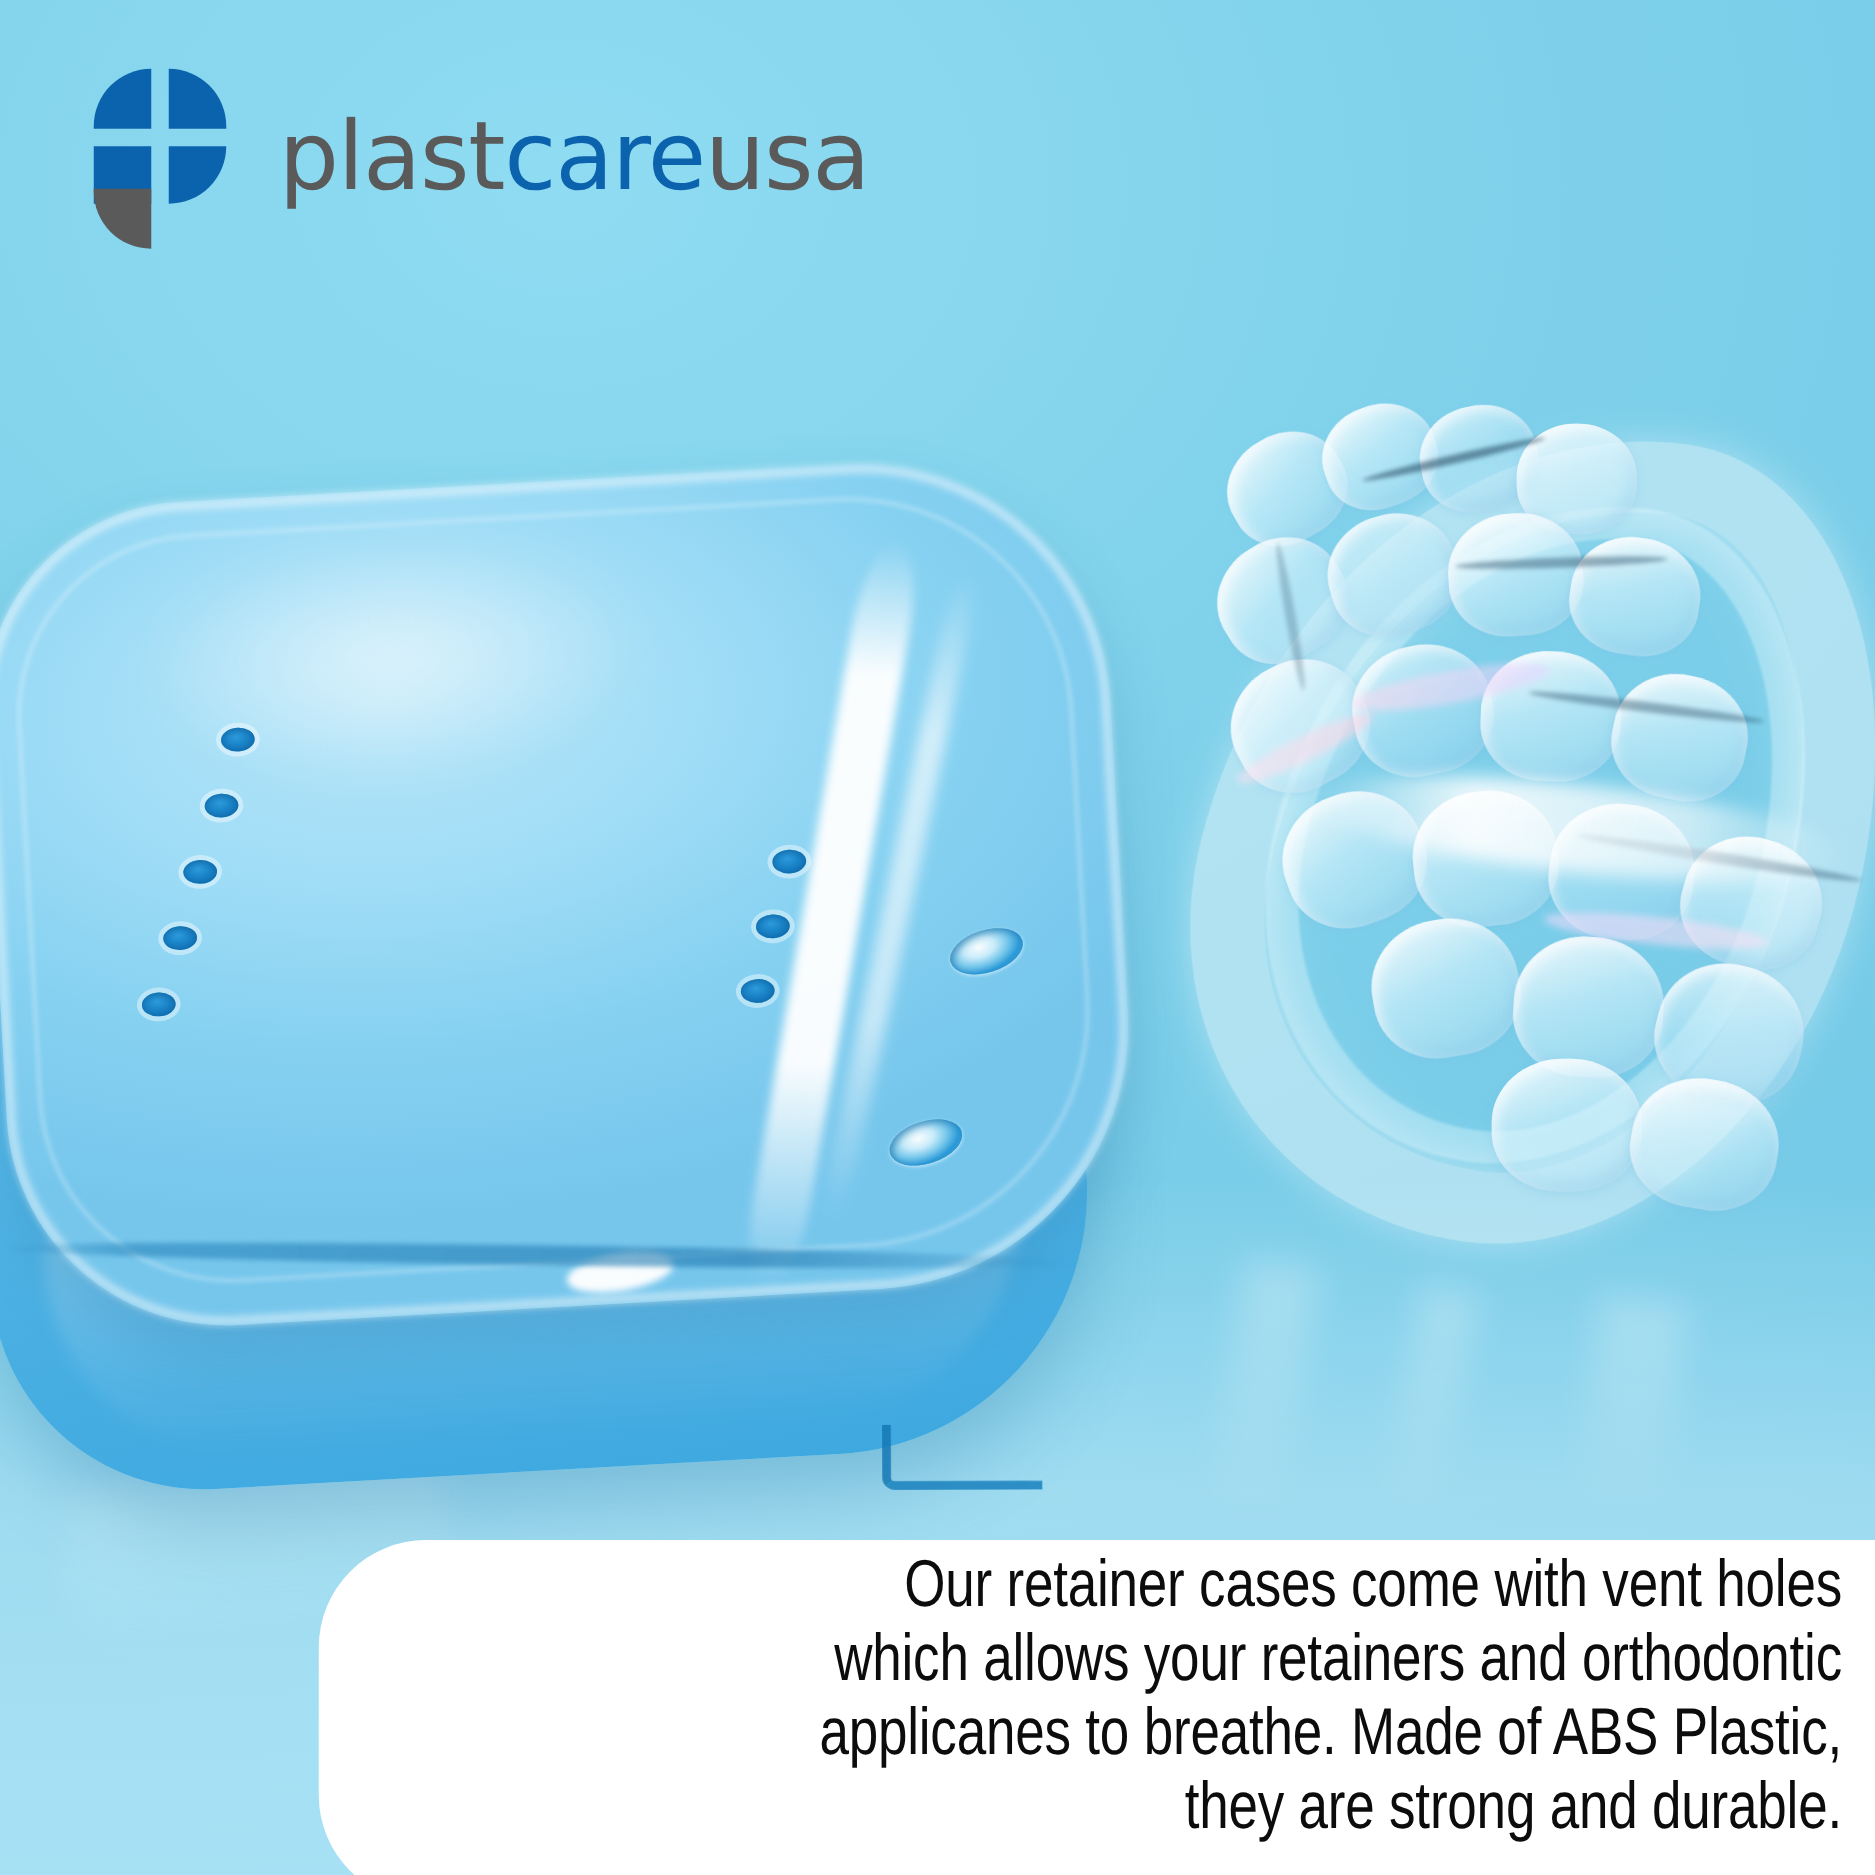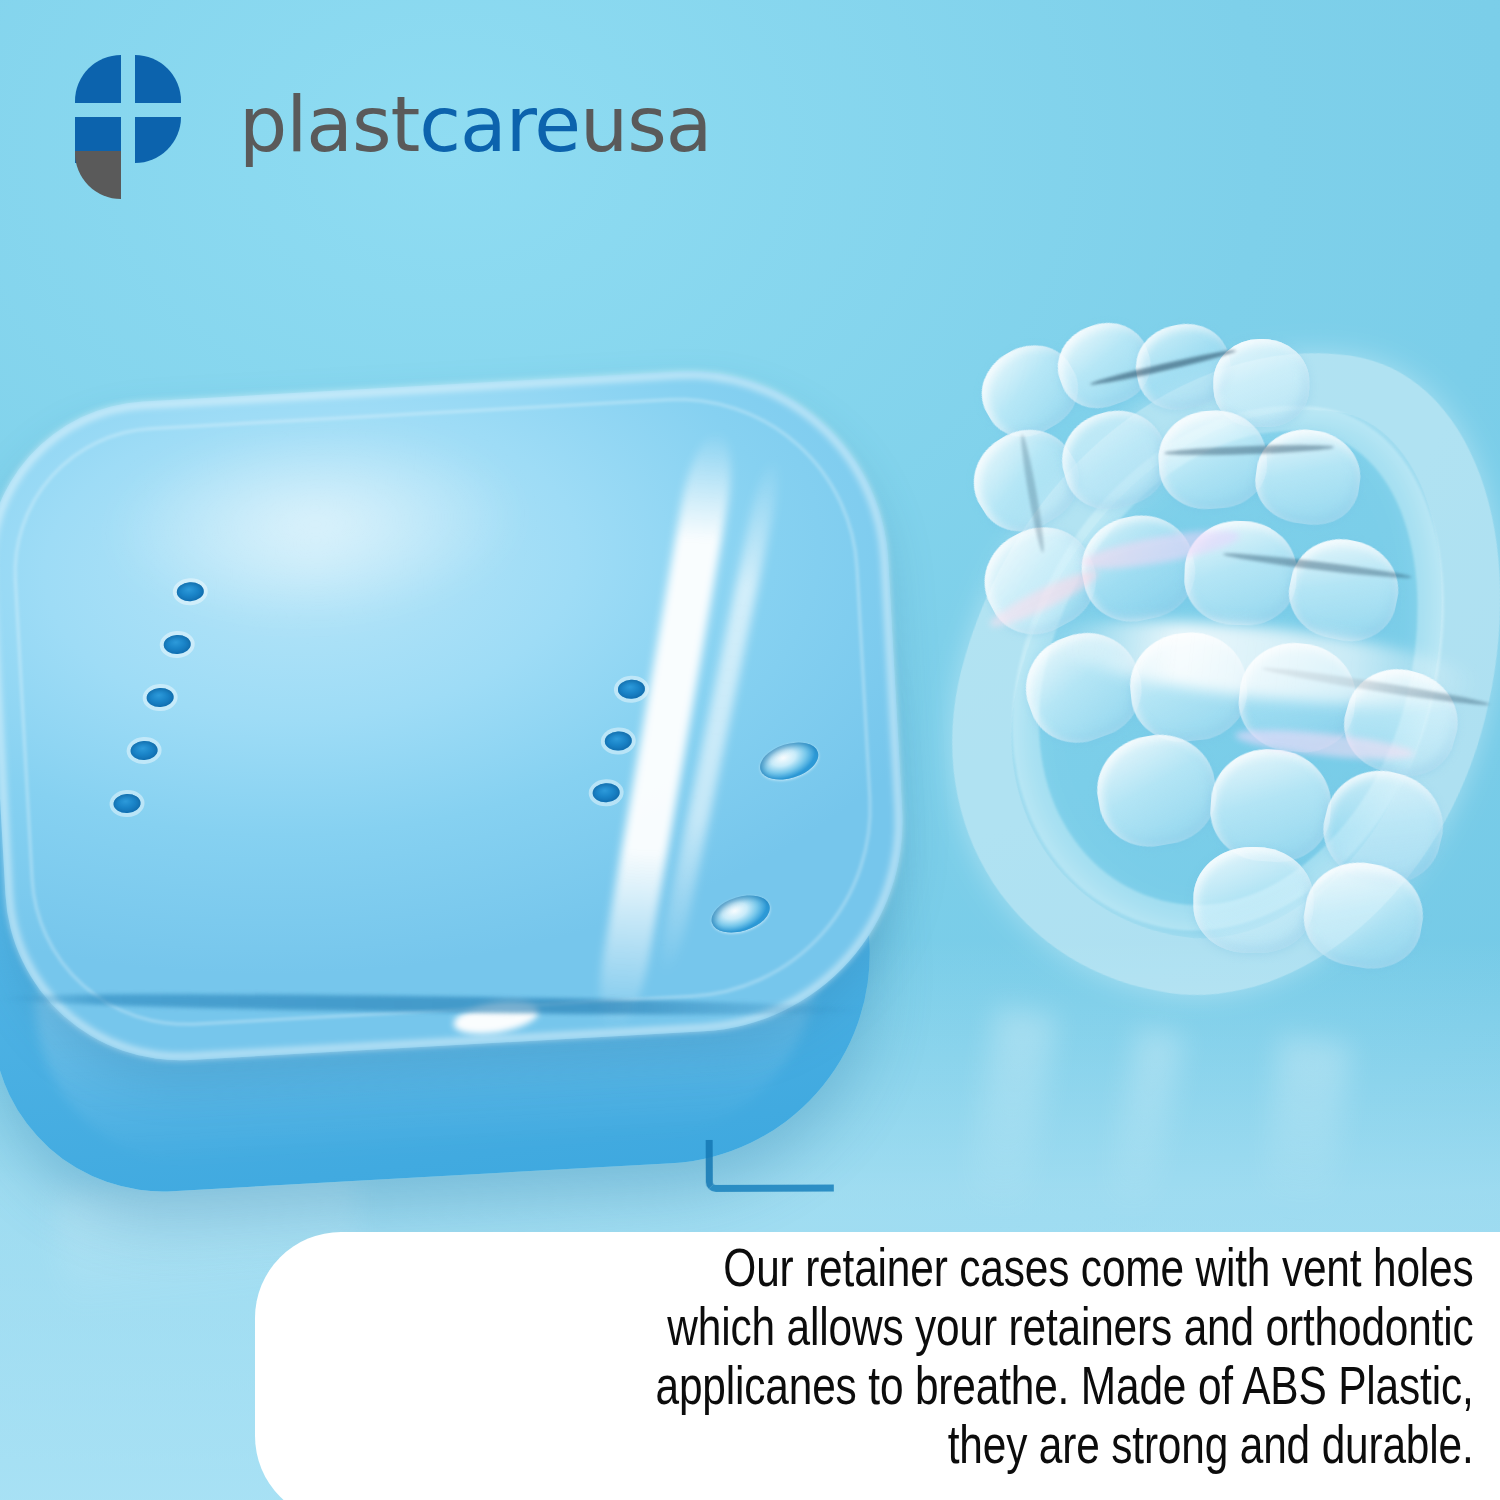--- a/index.html
+++ b/index.html
@@ -27,21 +27,21 @@
   }
   .floor-streak{
     position:absolute; pointer-events:none;
     background:linear-gradient(180deg, rgba(255,255,255,.55), rgba(255,255,255,0));
     filter:blur(14px); opacity:.5;
   }
 
   
   .logo{
     position:absolute; left:75px; top:55px;
-    display:flex; align-items:center; gap:52px;
+    display:flex; align-items:center; gap:36px;
   }
   .logo-mark{
     position:relative; width:112px; height:140px;
   }
   .logo-mark i{ position:absolute; display:block; }
   
   .lm-tl{ left:0;  top:0;   width:46px; height:48px; background:var(--brandBlue);
           border-radius:46px 0 0 0; }
   
   .lm-tr{ left:60px; top:0; width:46px; height:48px; background:var(--brandBlue);

